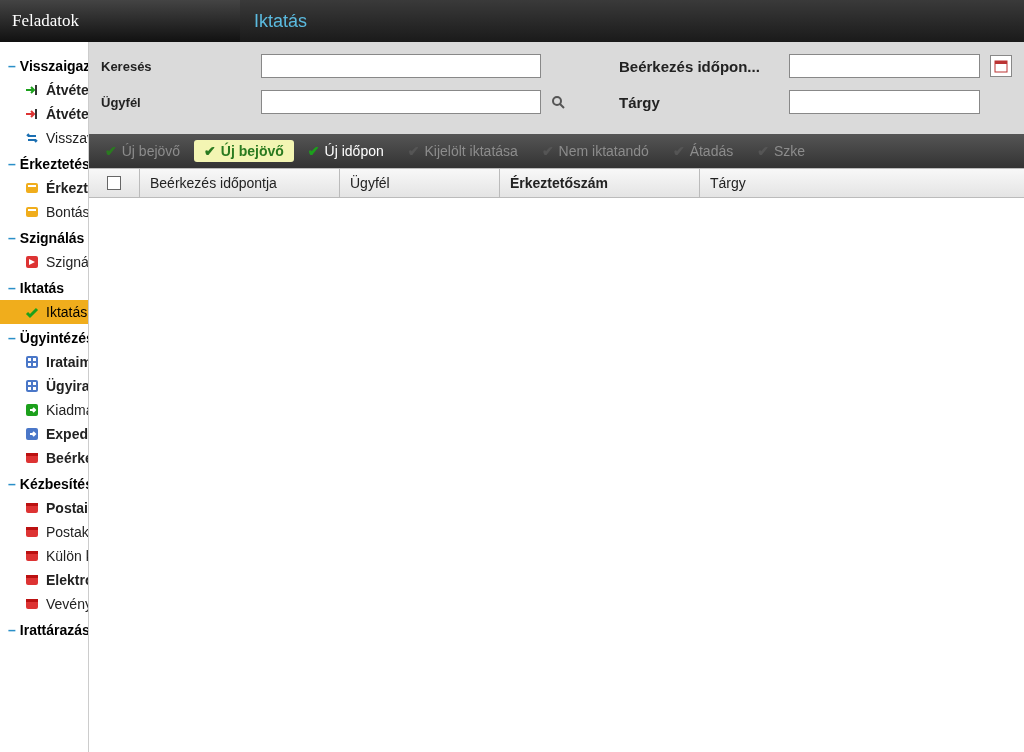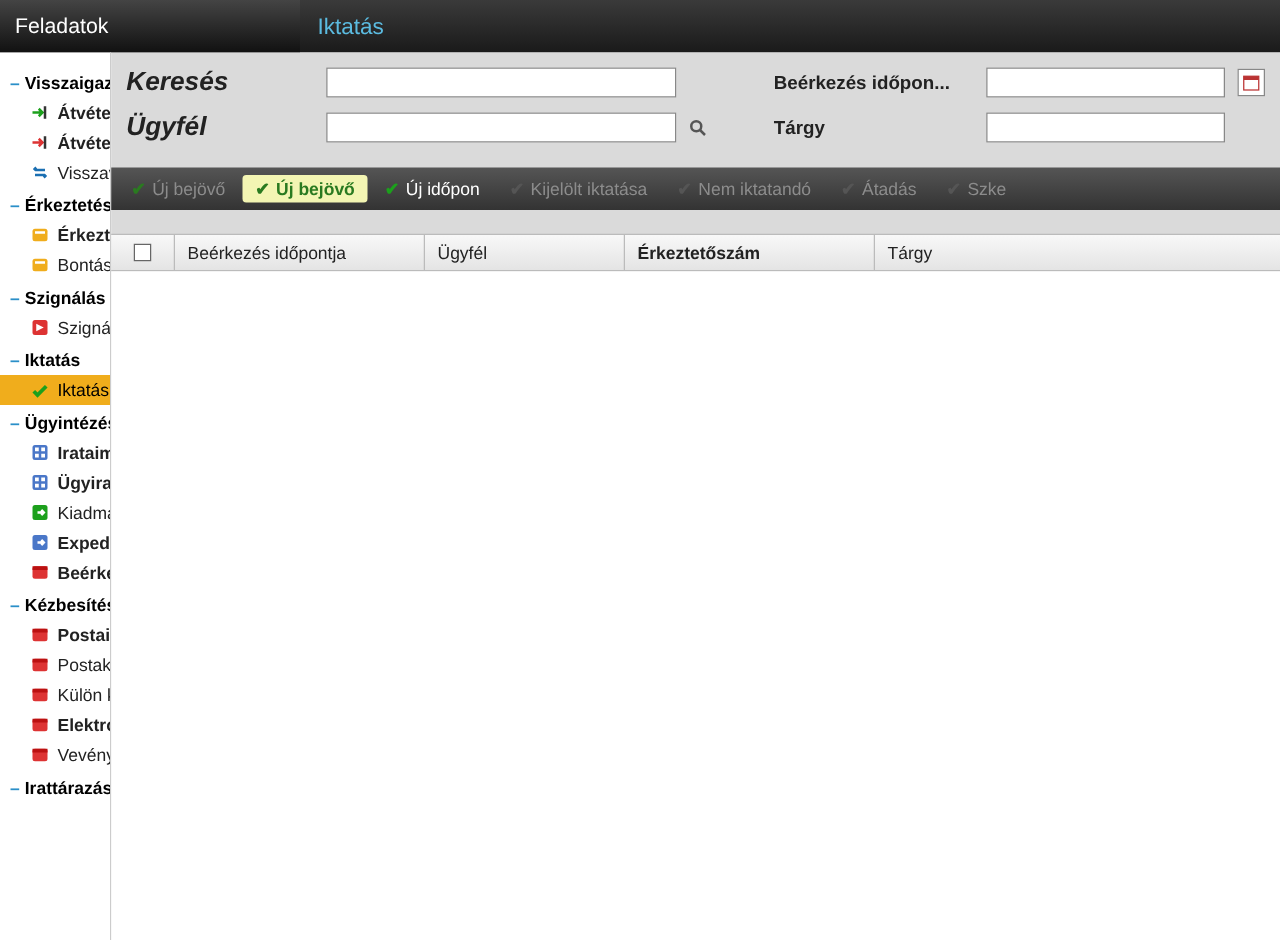--- a/index.html
+++ b/index.html
@@ -19,20 +19,21 @@
     color: #ddd;
   }
   .header-left {
     width: 240px;
     display: flex;
     align-items: center;
     padding-left: 12px;
     font-size: 17px;
     color: #fff;
     background: linear-gradient(to bottom, #444 0%, #111 100%);
+    font-family: Liberation Serif, serif;
   }
   .header-right {
     flex: 1;
     display: flex;
     align-items: center;
     padding-left: 14px;
     font-size: 18px;
     color: #5bbbe0;
   }
   .layout { display: flex; height: calc(100% - 42px); }
@@ -90,25 +91,24 @@
     padding: 12px 12px 8px 12px;
   }
   .filter-row {
     display: flex;
     align-items: center;
     margin-bottom: 12px;
   }
   .filter-label {
     width: 160px;
     font-weight: bold;
-    font-size: 21px;
+    font-size: 13px;
     white-space: nowrap;
     overflow: hidden;
     text-overflow: ellipsis;
-    font-style: italic;
   }
   .filter-input {
     width: 280px;
     height: 24px;
     border: 1px solid #888;
     background: #fff;
     padding: 0 4px;
     font-size: 14px;
   }
   .filter-gap { width: 50px; }
@@ -173,21 +173,20 @@
   }
   .tool-btn.enabled { color: #fff; }
   .table-head {
     display: flex;
     align-items: center;
     background: linear-gradient(to bottom,#f8f8f8,#e4e4e4);
     border-top: 1px solid #bbb;
     border-bottom: 1px solid #bbb;
     height: 30px;
     font-size: 14px;
-    margin-top: 19px;
   }
   .th {
     padding: 0 10px;
     border-left: 1px solid #bbb;
     height: 100%;
     display: flex;
     align-items: center;
     overflow: hidden;
     white-space: nowrap;
   }

